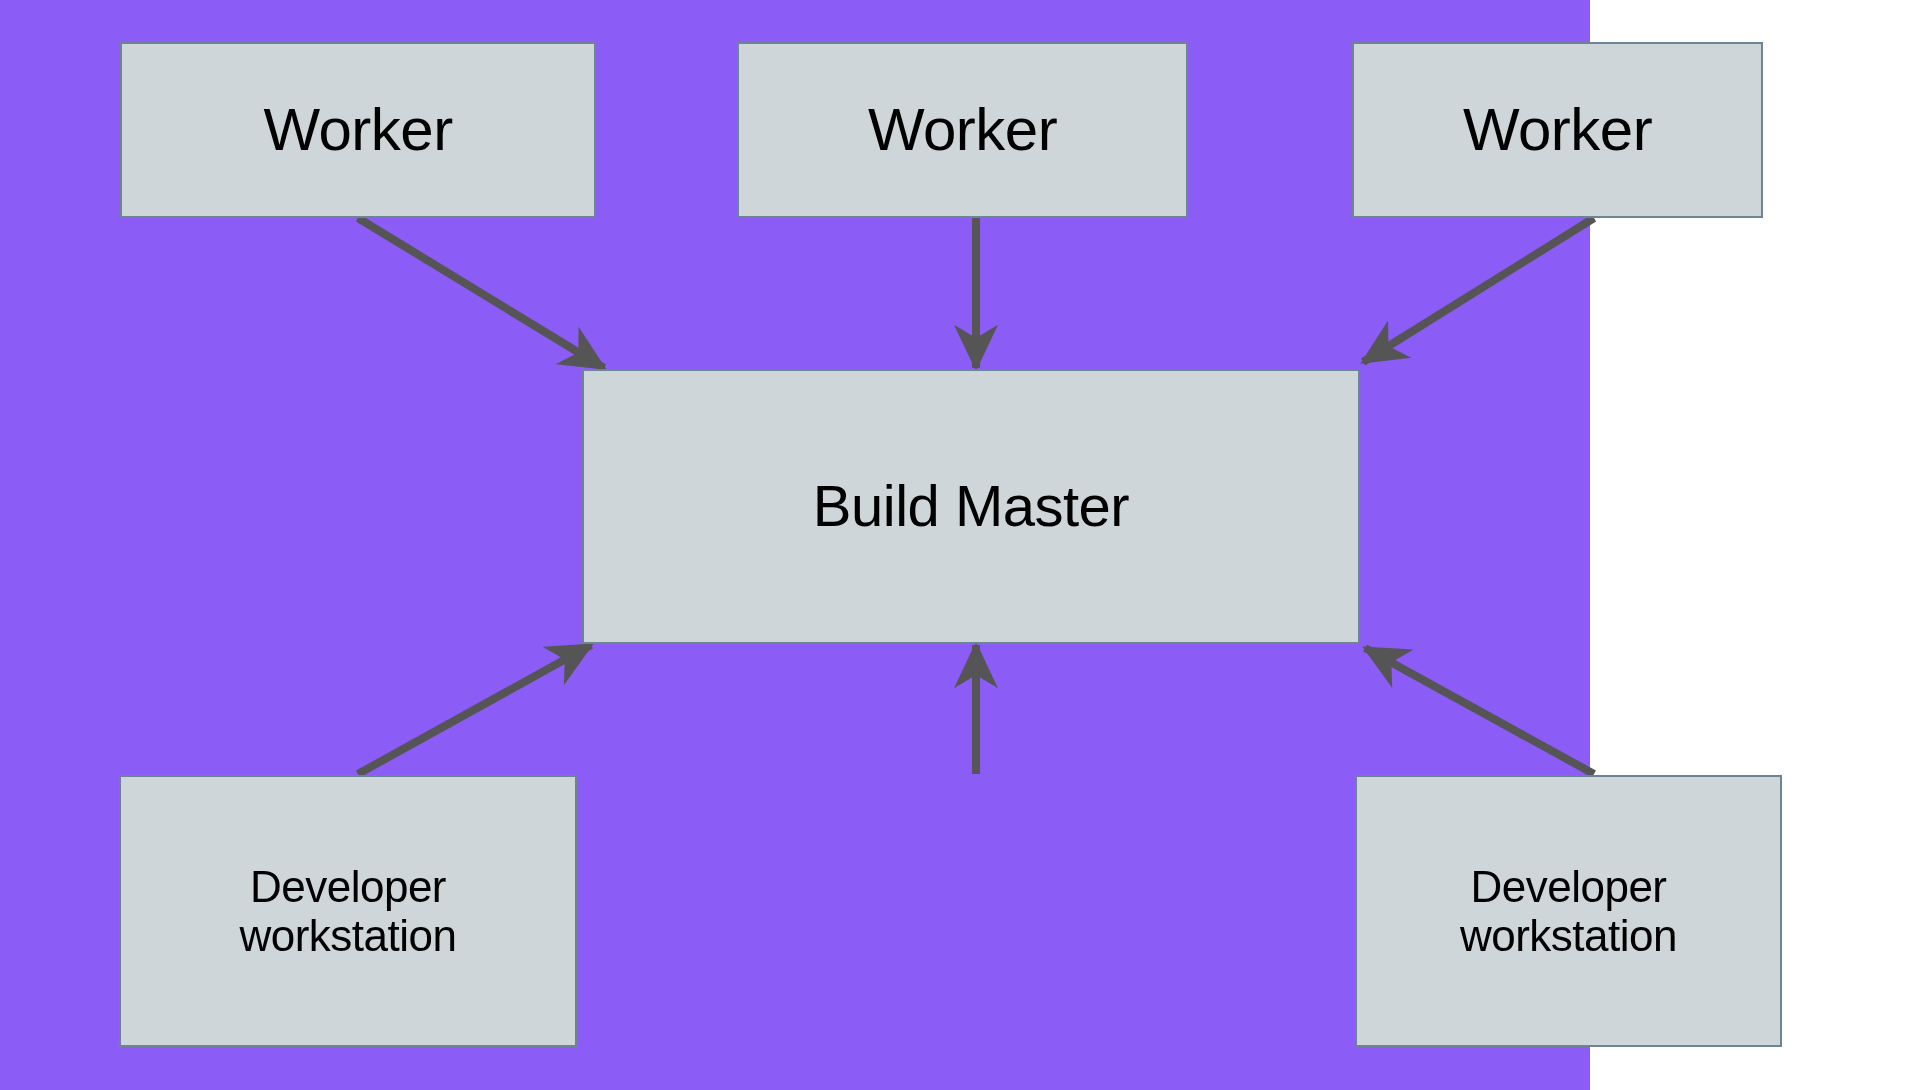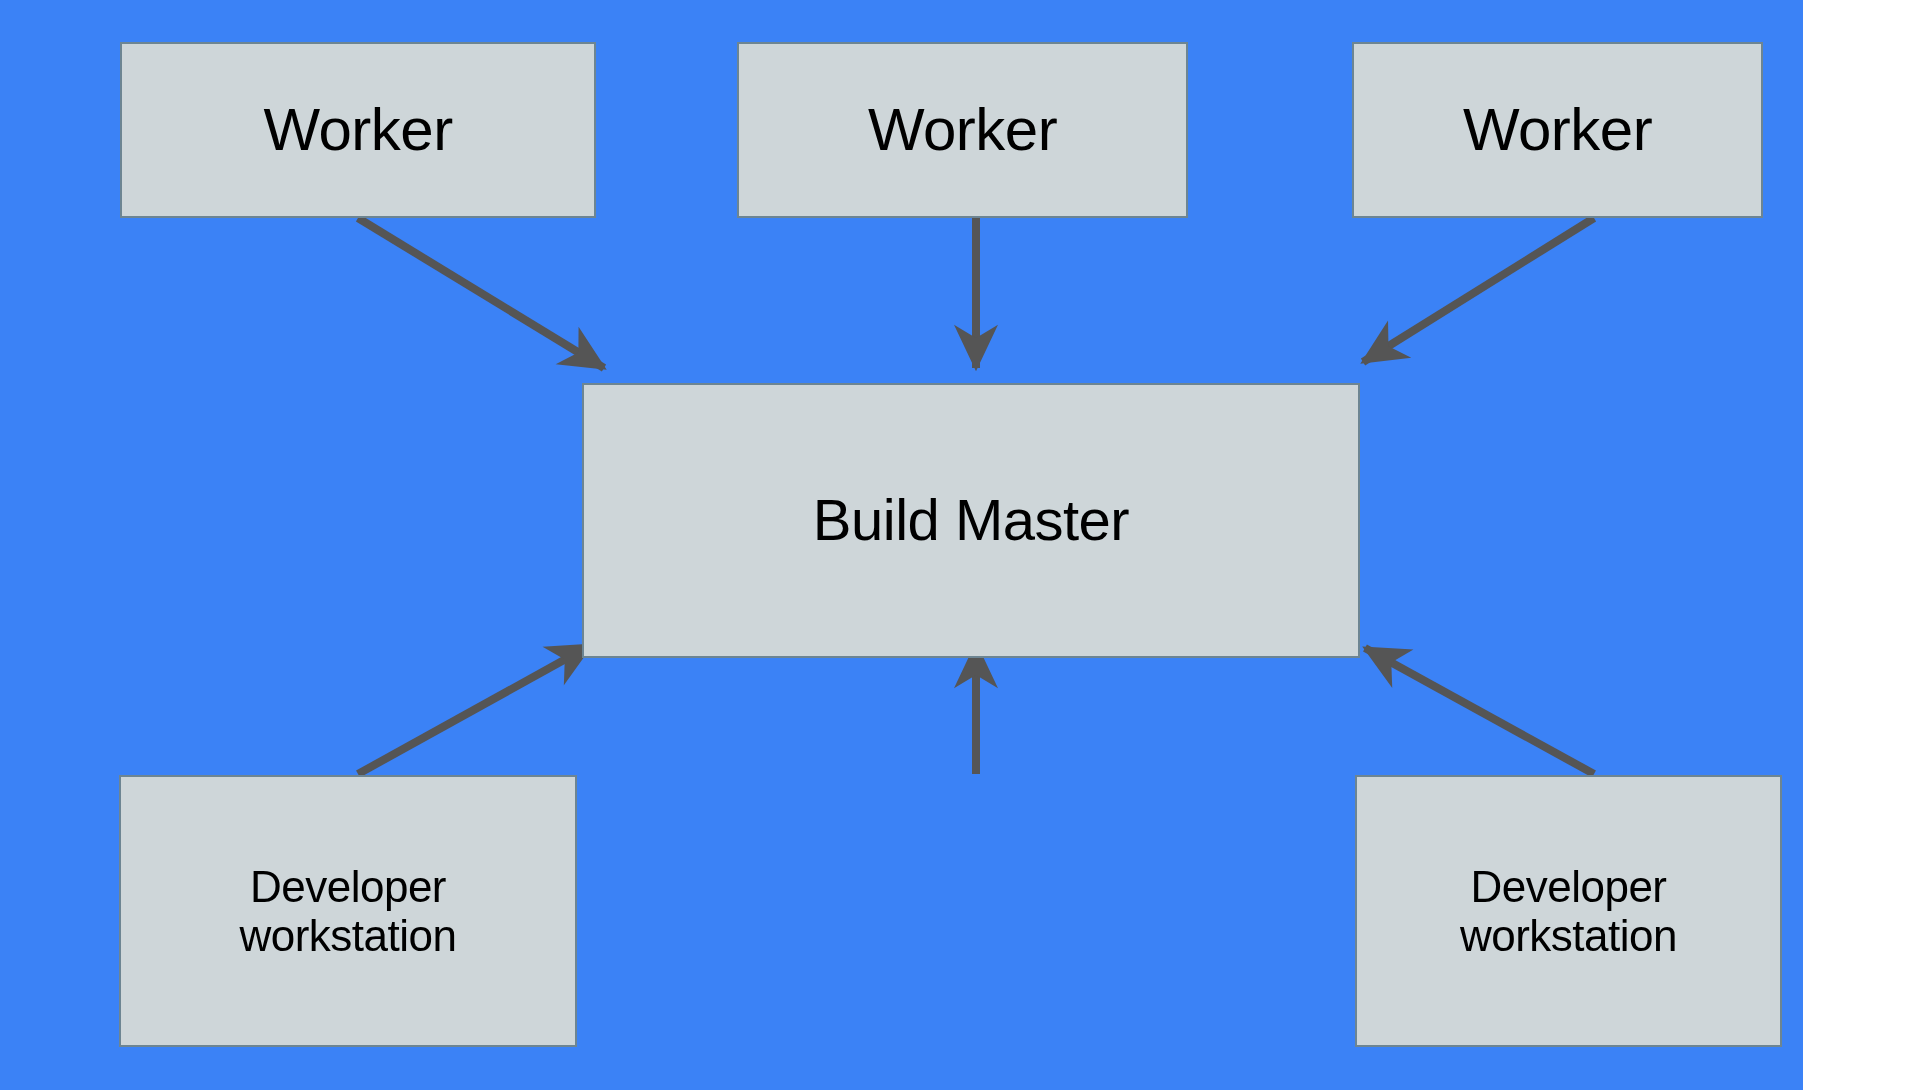--- a/index.html
+++ b/index.html
@@ -8,23 +8,23 @@
     background: #ffffff;
   }
   body {
     width: 1910px;
     height: 1090px;
     font-family: "Liberation Sans", sans-serif;
     overflow: hidden;
   }
   #diagram-canvas {
     position: relative;
-    width: 1803px;
+    width: 1590px;
     height: 1090px;
-    background: #3b82f6;
+    background: #8b5cf6;
     text-decoration: underline;
   }
   #edges-layer {
     position: absolute;
     left: 0;
     top: 0;
     width: 1910px;
     height: 1090px;
     pointer-events: none;
   }
@@ -77,21 +77,21 @@
   </div>
 
   <div class="node node-worker" style="left: 737px; top: 42px; width: 451px; height: 176px; background: rgb(206, 214, 217); border-color: rgb(109, 133, 146);">
     <span class="node-label" style="color: rgb(0, 0, 0);">Worker</span>
   </div>
 
   <div class="node node-worker" style="left: 1352px; top: 42px; width: 411px; height: 176px; background: rgb(206, 214, 217); border-color: rgb(109, 133, 146);">
     <span class="node-label" style="color: rgb(0, 0, 0);">Worker</span>
   </div>
 
-  <div class="node node-master" style="left: 582px; top: 383px; width: 778px; height: 275px; background: rgb(206, 214, 217); border-color: rgb(109, 133, 146);">
+  <div class="node node-master" style="left: 582px; top: 369px; width: 778px; height: 275px; background: rgb(206, 214, 217); border-color: rgb(109, 133, 146);">
     <span class="node-label" style="color: rgb(0, 0, 0);">Build Master</span>
   </div>
 
   <div class="node node-dev" style="left: 119px; top: 775px; width: 458px; height: 272px; background: rgb(206, 214, 217); border-color: rgb(109, 133, 146);">
     <span class="node-label" style="color: rgb(0, 0, 0);">Developer
 workstation</span>
   </div>
 
 
   <div class="node node-dev" style="left: 1355px; top: 775px; width: 427px; height: 272px; background: rgb(206, 214, 217); border-color: rgb(109, 133, 146);">

